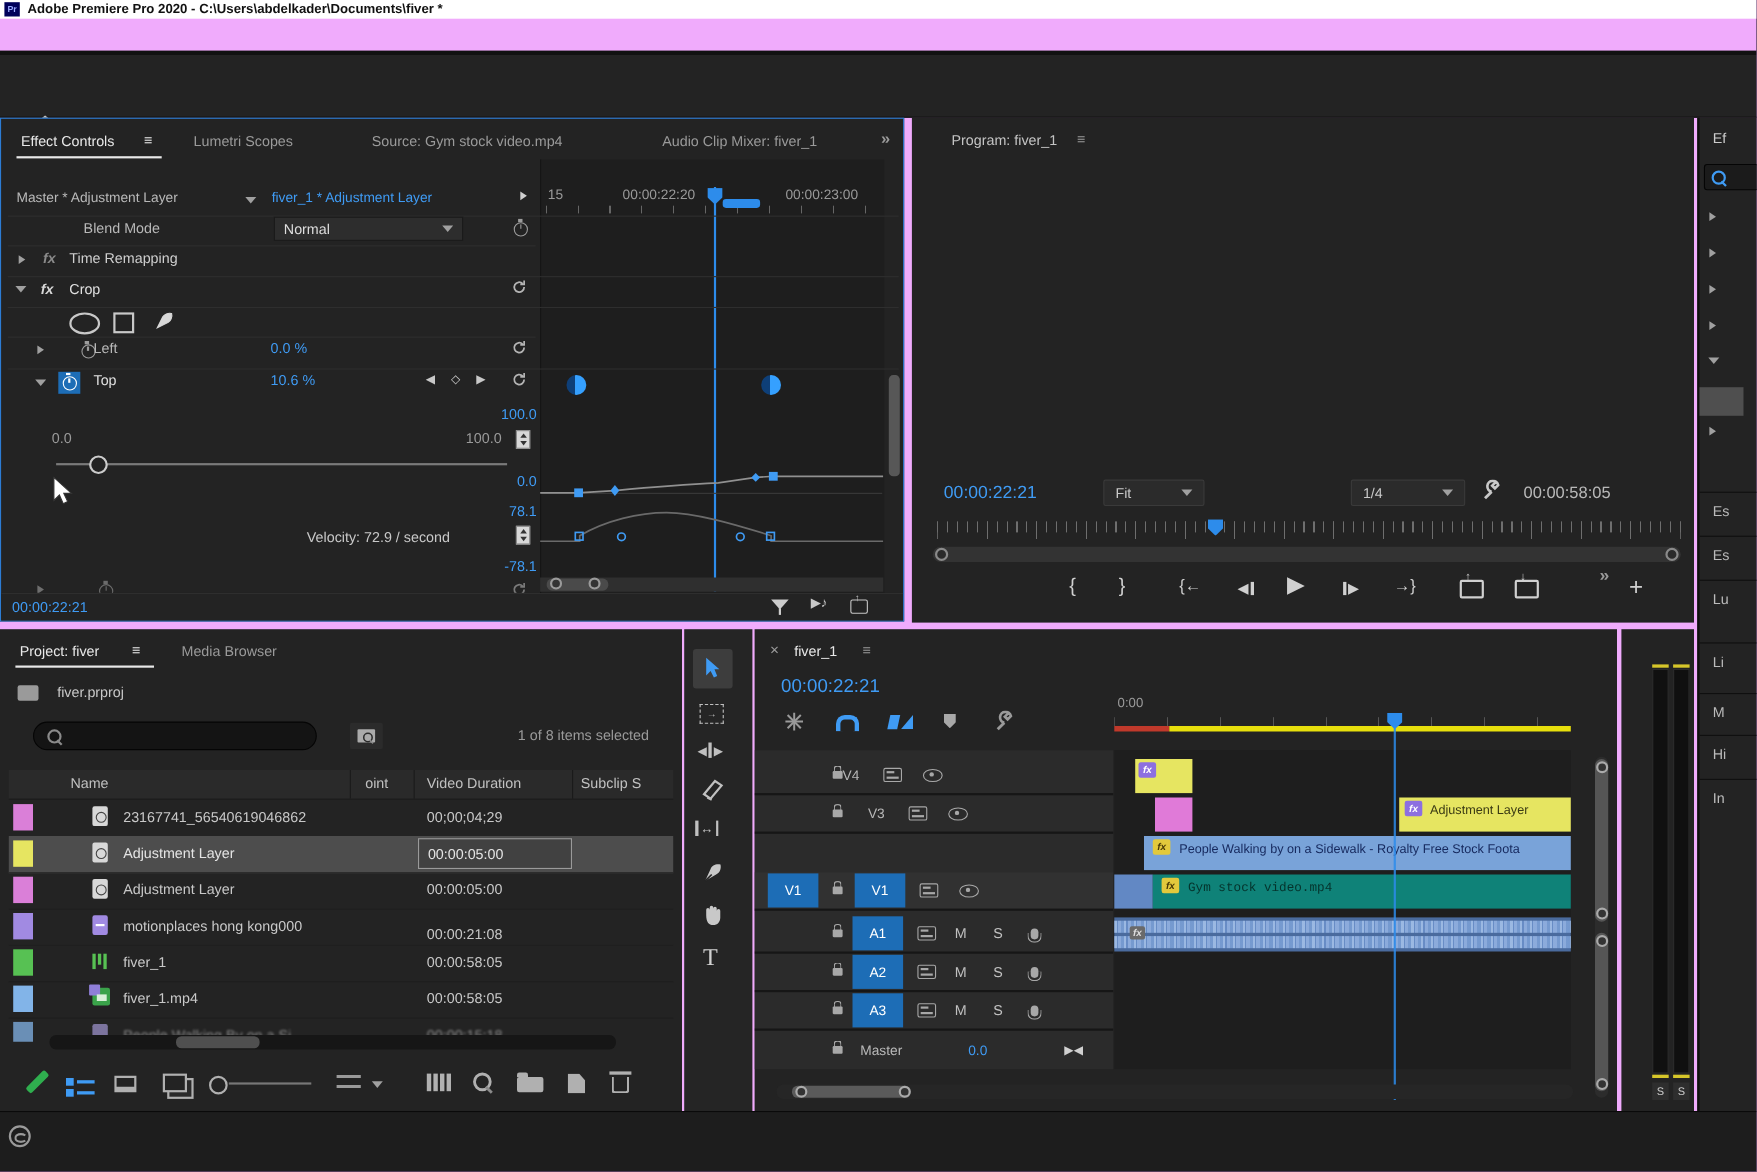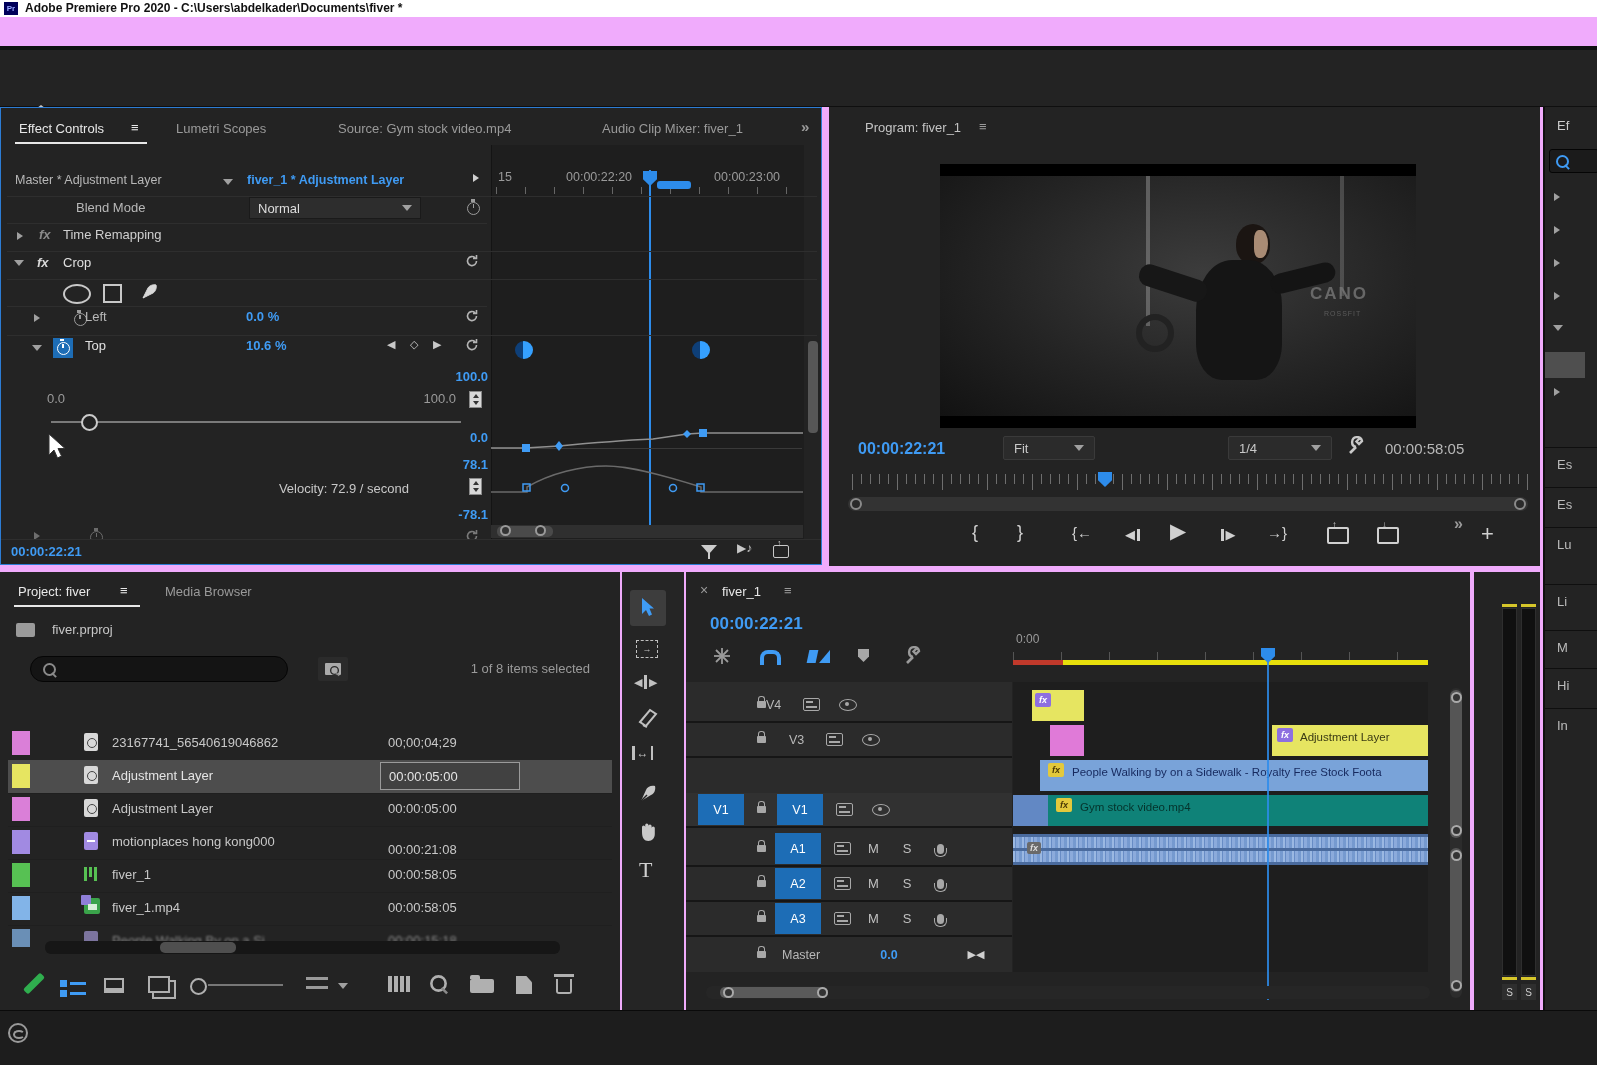--- a/index.html
+++ b/index.html
@@ -1,20 +1,20 @@
 <!DOCTYPE html>
 <html><head>
 <meta charset="utf-8">
 <style>
   html,body{margin:0;padding:0;background:#000;}
   #app{position:relative;width:1597px;height:1065px;background:#f0abfc;overflow:hidden;
        font-family:"Liberation Sans",sans-serif;font-size:13px;color:#c8c8c8;}
   .abs{position:absolute;}
   .row{display:flex;align-items:center;}
-  .blue{color:#3f9bf4;font-weight:bold;}
+  .blue{color:#3f9bf4;}
   .dim{color:#9a9a9a;}
   .panel{background:#232323;}
   .tab-inactive{color:#9a9a9a;}
   .tab-active{color:#e8e8e8;}
   
   .tr{width:0;height:0;border-top:4px solid transparent;border-bottom:4px solid transparent;border-left:6px solid #a0a0a0;}
   .td{width:0;height:0;border-left:5px solid transparent;border-right:5px solid transparent;border-top:6px solid #a0a0a0;}
   
   .sw{display:inline-block;width:11px;height:11px;border:1.5px solid #9c9c9c;border-radius:50%;position:relative;}
   .sw::before{content:'';position:absolute;top:-4px;left:2.5px;width:4px;height:2.5px;background:#9c9c9c;}
@@ -231,36 +231,20 @@
     
     <svg class="abs" style="left:46px;top:325px;z-index:50;" width="20" height="28" viewBox="0 0 20 28">
         <path d="M2 1 L2 22 L7 17 L10.5 25 L14.5 23 L11 15.5 L18 15.5 Z" fill="#fff" stroke="#333" stroke-width="1"></path>
       </svg>
   </div>
 
   <div class="abs panel" style="left:829px;top:107px;width:711px;height:459px;">
     <span class="abs tab-active" style="left:36px;top:13px;color:#c4c4c4;">Program: fiver_1</span>
     <span class="abs dim" style="left:150px;top:12px;">≡</span>
 
-    <div class="abs" style="left:111px;top:57px;width:476px;height:264px;background:#000;overflow:hidden;">
-      <div class="abs" style="left:0;top:12px;width:476px;height:240px;background:radial-gradient(ellipse at 55% 40%, #3c3c3c 0%, #242424 55%, #121212 100%);">
-
-        <div class="abs" style="left:206px;top:0;width:4px;height:150px;background:#8a8a8a;opacity:.55;"></div>
-        <div class="abs" style="left:400px;top:0;width:4px;height:120px;background:#7a7a7a;opacity:.45;"></div>
-        <span class="abs" style="left:370px;top:108px;color:#777;font-size:17px;font-weight:bold;letter-spacing:2px;opacity:.8;">CANO</span>
-        <span class="abs" style="left:384px;top:134px;color:#666;font-size:7px;letter-spacing:1px;opacity:.8;">ROSSFIT</span>
-
-        <div class="abs" style="left:296px;top:48px;width:34px;height:40px;background:#1b1512;border-radius:50% 50% 45% 45%;"></div>
-        <div class="abs" style="left:314px;top:54px;width:14px;height:28px;background:#a98b74;border-radius:40% 60% 60% 40%;"></div>
-        <div class="abs" style="left:256px;top:84px;width:86px;height:120px;background:#151515;border-radius:42% 38% 30% 30%;"></div>
-        <div class="abs" style="left:198px;top:96px;width:70px;height:22px;background:#171717;border-radius:10px;transform:rotate(18deg);"></div>
-        <div class="abs" style="left:330px;top:92px;width:66px;height:20px;background:#141414;border-radius:10px;transform:rotate(-14deg);"></div>
-        <div class="abs" style="left:196px;top:138px;width:26px;height:26px;border:6px solid #222;border-radius:50%;"></div>
-      </div>
-    </div>
 
     <span class="abs blue" style="left:29px;top:333px;font-size:16px;">00:00:22:21</span>
     <div class="abs row" style="left:174px;top:329px;width:92px;height:24px;background:#2b2b2b;border:1px solid #3a3a3a;border-radius:2px;justify-content:space-between;padding:0 10px;box-sizing:border-box;">
       <span>Fit</span>
       <span class="td"></span>
     </div>
     <div class="abs row" style="left:399px;top:329px;width:104px;height:24px;background:#2b2b2b;border:1px solid #3a3a3a;border-radius:2px;justify-content:space-between;padding:0 10px;box-sizing:border-box;">
       <span>1/4</span>
       <span class="td"></span>
     </div>
@@ -334,20 +318,29 @@
       <span class="mag"></span>
       <input style="background: transparent; border: none; outline: none; color: rgb(204, 204, 204); width: 200px; margin-left: 8px; font-family: inherit;">
     </div>
     <div class="abs" style="left:318px;top:85px;width:30px;height:24px;display:flex;align-items:center;justify-content:center;background:#2b2b2b;border-radius:2px;">
       <div style="width:16px;height:12px;background:#aaa;border-radius:1px;position:relative;">
           <span class="mag" style="position:absolute;left:3px;top:1px;border-color:#2b2b2b;transform:scale(.7);"></span>
         </div>
     </div>
     <span class="abs dim" style="left:300px;top:89px;width:290px;text-align:right;">1 of 8 items selected</span>
 
+    <div class="abs" style="left:8px;top:128px;width:604px;height:26px;background:#2a2a2a;border-bottom:1px solid #1a1a1a;">
+      <span class="abs" style="left:56px;top:4px;color:#c0c0c0;">Name</span>
+      <span class="abs" style="left:324px;top:4px;color:#c0c0c0;">oint</span>
+      <span class="abs" style="left:380px;top:4px;color:#c0c0c0;">Video Duration</span>
+      <span class="abs" style="left:520px;top:4px;color:#c0c0c0;">Subclip S</span>
+      <div class="abs" style="left:310px;top:0;width:1px;height:26px;background:#1a1a1a;"></div>
+      <div class="abs" style="left:368px;top:0;width:1px;height:26px;background:#1a1a1a;"></div>
+      <div class="abs" style="left:512px;top:0;width:1px;height:26px;background:#1a1a1a;"></div>
+    </div>
 
     <div class="abs" style="left:8px;top:155px;width:604px;height:33px;border-bottom:1px solid #1f1f1f;">
       <span class="chip" style="left: 4px; top: 4px; background: rgb(218, 127, 216);"></span>
       <div class="abs" style="left:76px;top:6px;width:14px;height:18px;background:#d8d8d8;border-radius:2px;">
           <i style="position:absolute;left:3px;top:5px;width:8px;height:8px;border:1.5px solid #444;border-radius:50%;display:block;"></i>
         </div>
       <span class="abs" style="left:104px;top:8px;color:#c8c8c8;">23167741_56540619046862</span>
       <span class="abs" style="left:380px;top:8px;color:#c8c8c8;">00;00;04;29</span>
     </div>
 
@@ -573,21 +566,21 @@
     </div>
 
     <div class="abs" style="left: 354px; top: 188px; width: 388px; height: 31px; overflow: hidden; background: rgb(121, 163, 217);">
       <span class="fxb" style="left:8px;top:3px;background:#e3c93c;color:#4a3a06;">fx</span>
       <span style="position:absolute;left:32px;top:6px;color:#16295e;font-size:11.5px;white-space:nowrap;">People Walking by on a Sidewalk - Royalty Free Stock Foota</span>
     </div>
 
     <div class="abs" style="left: 327px; top: 223px; width: 35px; height: 31px; background: rgb(98, 136, 196);"></div>
     <div class="abs" style="left: 362px; top: 223px; width: 380px; height: 31px; overflow: hidden; background: rgb(15, 130, 120);">
       <span class="fxb" style="left:8px;top:3px;background:#e3c93c;color:#4a3a06;">fx</span>
-      <span style="position:absolute;left:32px;top:6px;color:#05332c;font-size:11.5px;white-space:nowrap;">Gym stock video.mp4</span>
+      <span style="position:absolute;left:32px;top:6px;color:#05332c;font-size:11.5px;white-space:nowrap;font-family:Liberation Mono, monospace;">Gym stock video.mp4</span>
     </div>
 
     <div class="abs" style="left: 327px; top: 262px; width: 415px; height: 31px; background: rgb(74, 107, 158);">
       <div class="wave" style="position:absolute;left:0;top:3px;width:100%;height:11px;opacity:.85;"></div>
       <div class="wave" style="position:absolute;left:0;top:17px;width:100%;height:11px;opacity:.85;"></div>
       <span class="fxb" style="left:14px;top:8px;width:14px;height:12px;background:#6a6a6a;color:#ddd;">fx</span>
     </div>
 
     <div class="abs playhead-flag" style="left:575px;top:76px;"></div>
     <div class="abs" style="left:581px;top:90px;width:2px;height:338px;background:rgba(45,140,235,.85);"></div>

